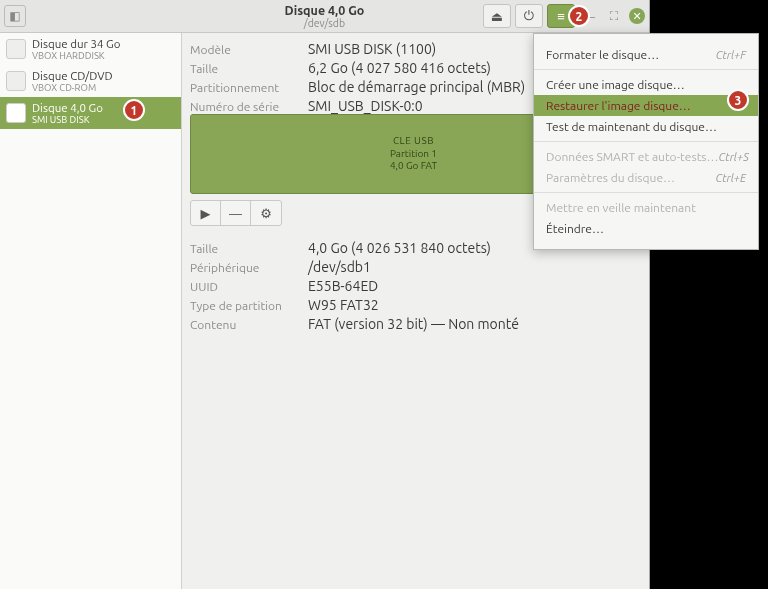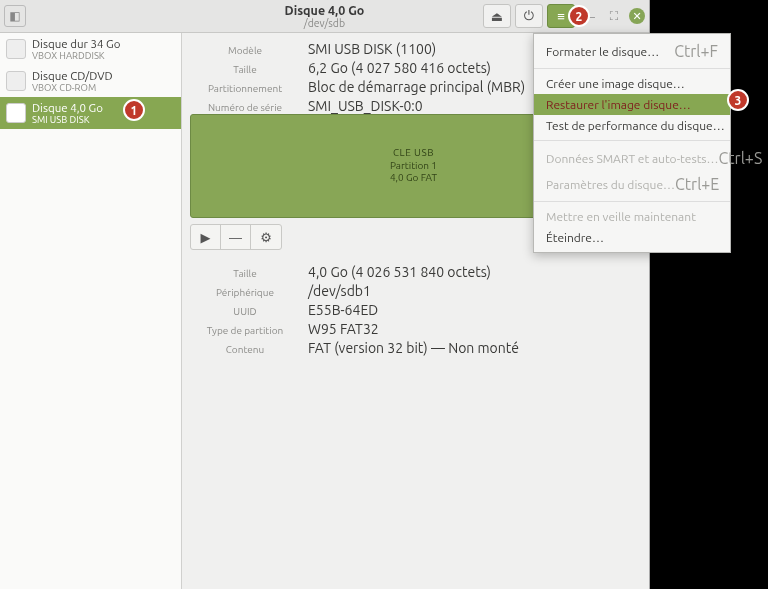--- a/index.html
+++ b/index.html
@@ -20,34 +20,34 @@
   .sidebar { width: 182px; background: #fafaf9; border-right: 1px solid #d0d0ce; }
   .sb-item { display: flex; align-items: center; padding: 4px 6px; gap: 6px; position: relative; }
   .sb-item .diskicon { width: 20px; height: 20px; border: 1px solid #ccc; border-radius: 3px; background: #eee; flex-shrink:0;}
   .sb-item .diskicon.rem { background:#fff; }
   .sb-item .txt .l1 { font-size: 11.5px; color: #3c3c3a; }
   .sb-item .txt .l2 { font-size: 9.5px; color: #8c8c88; }
   .sb-item.sel { background: #87a752; }
   .sb-item.sel .l1, .sb-item.sel .l2 { color: #fff; }
   .main { flex: 1; padding: 8px 12px 0 8px; overflow:hidden; }
   .props { display: grid; grid-template-columns: 110px 1fr; row-gap: 3px; column-gap: 8px; align-items: baseline; }
-  .props .k { text-align: center; color: #8d8d8a; font-size: 10px; white-space: nowrap;}
+  .props .k { text-align: left; color: #8d8d8a; font-size: 12px; white-space: nowrap;}
   .props .v { color: #3a3a38; font-size: 14px; }
   .sec-title { font-weight: bold; color: #5a5a58; font-size: 12px; margin: 12px 0 6px 2px; }
-  .volmap { border: 1px solid #6d8a44; border-radius: 3px; background: #88a656; height: 104px; display:flex; align-items:center; justify-content:center; overflow:hidden;}
+  .volmap { border: 1px solid #6d8a44; border-radius: 3px; background: #88a656; height: 80px; display:flex; align-items:center; justify-content:center; overflow:hidden;}
   .volmap .inner { text-align:center; color:#324417; font-size:10px; line-height:1.25; }
   .volmap .inner .a { letter-spacing:0.5px; }
   .voltool { margin-top: 6px; display:flex; border:1px solid #c9c9c6; border-radius:3px; overflow:hidden; width:max-content; background:#f4f4f2;}
   .voltool span { width:30px; height:24px; display:flex; align-items:center; justify-content:center; border-right:1px solid #c9c9c6; color:#555; font-size:13px;}
   .voltool span:last-child{border-right:none;}
   .props2 { margin-top:14px; }
 
-  .menu { position: absolute; top: 33px; left: 533px; width: 198px; background: #f6f6f5; border: 1px solid #b8b8b5; box-shadow: 0 3px 10px rgba(0,0,0,0.25); padding: 4px 0; z-index:50; font-size:12px;}
+  .menu { position: absolute; top: 33px; left: 533px; width: 226px; background: #f6f6f5; border: 1px solid #b8b8b5; box-shadow: 0 3px 10px rgba(0,0,0,0.25); padding: 10px 0; z-index:50; font-size:12px;}
   .menu .mi { padding: 4px 12px; color:#3a3a38; display:flex; justify-content:space-between; align-items:center; white-space:nowrap;}
-  .menu .mi .acc { color:#9a9a96; font-size:16px; }
+  .menu .mi .acc { color:#9a9a96; font-size:11px;font-style:italic; }
   .menu .mi.sel { background:#87a752; color:#7f1d1d; }
   .menu .mi.dis { color:#b2b2ae; }
   .menu hr { border:none; border-top:1px solid #ddd; margin:4px 0; }
 
   .badge { position:absolute; width:22px; height:22px; background:#c0392b; border:2px solid #fff; border-radius:50%; color:#fff; font-weight:bold; font-size:12px; display:flex; align-items:center; justify-content:center; z-index:100;}
 </style>
 </head>
 <body>
 
 <div class="window">
@@ -159,21 +159,21 @@
         <span class="acc">Ctrl+F</span>
       </div>
     <hr>
     <div class="mi">
         <span>Créer une image disque…</span>
       </div>
     <div class="mi sel">
         <span>Restaurer l'image disque…</span>
       </div>
     <div class="mi">
-        <span>Test de performance du disque…</span>
+        <span>Test de maintenant du disque…</span>
       </div>
     <hr>
     <div class="mi dis">
         <span>Données SMART et auto-tests…</span>
         <span class="acc">Ctrl+S</span>
       </div>
     <div class="mi dis">
         <span>Paramètres du disque…</span>
         <span class="acc">Ctrl+E</span>
       </div>

